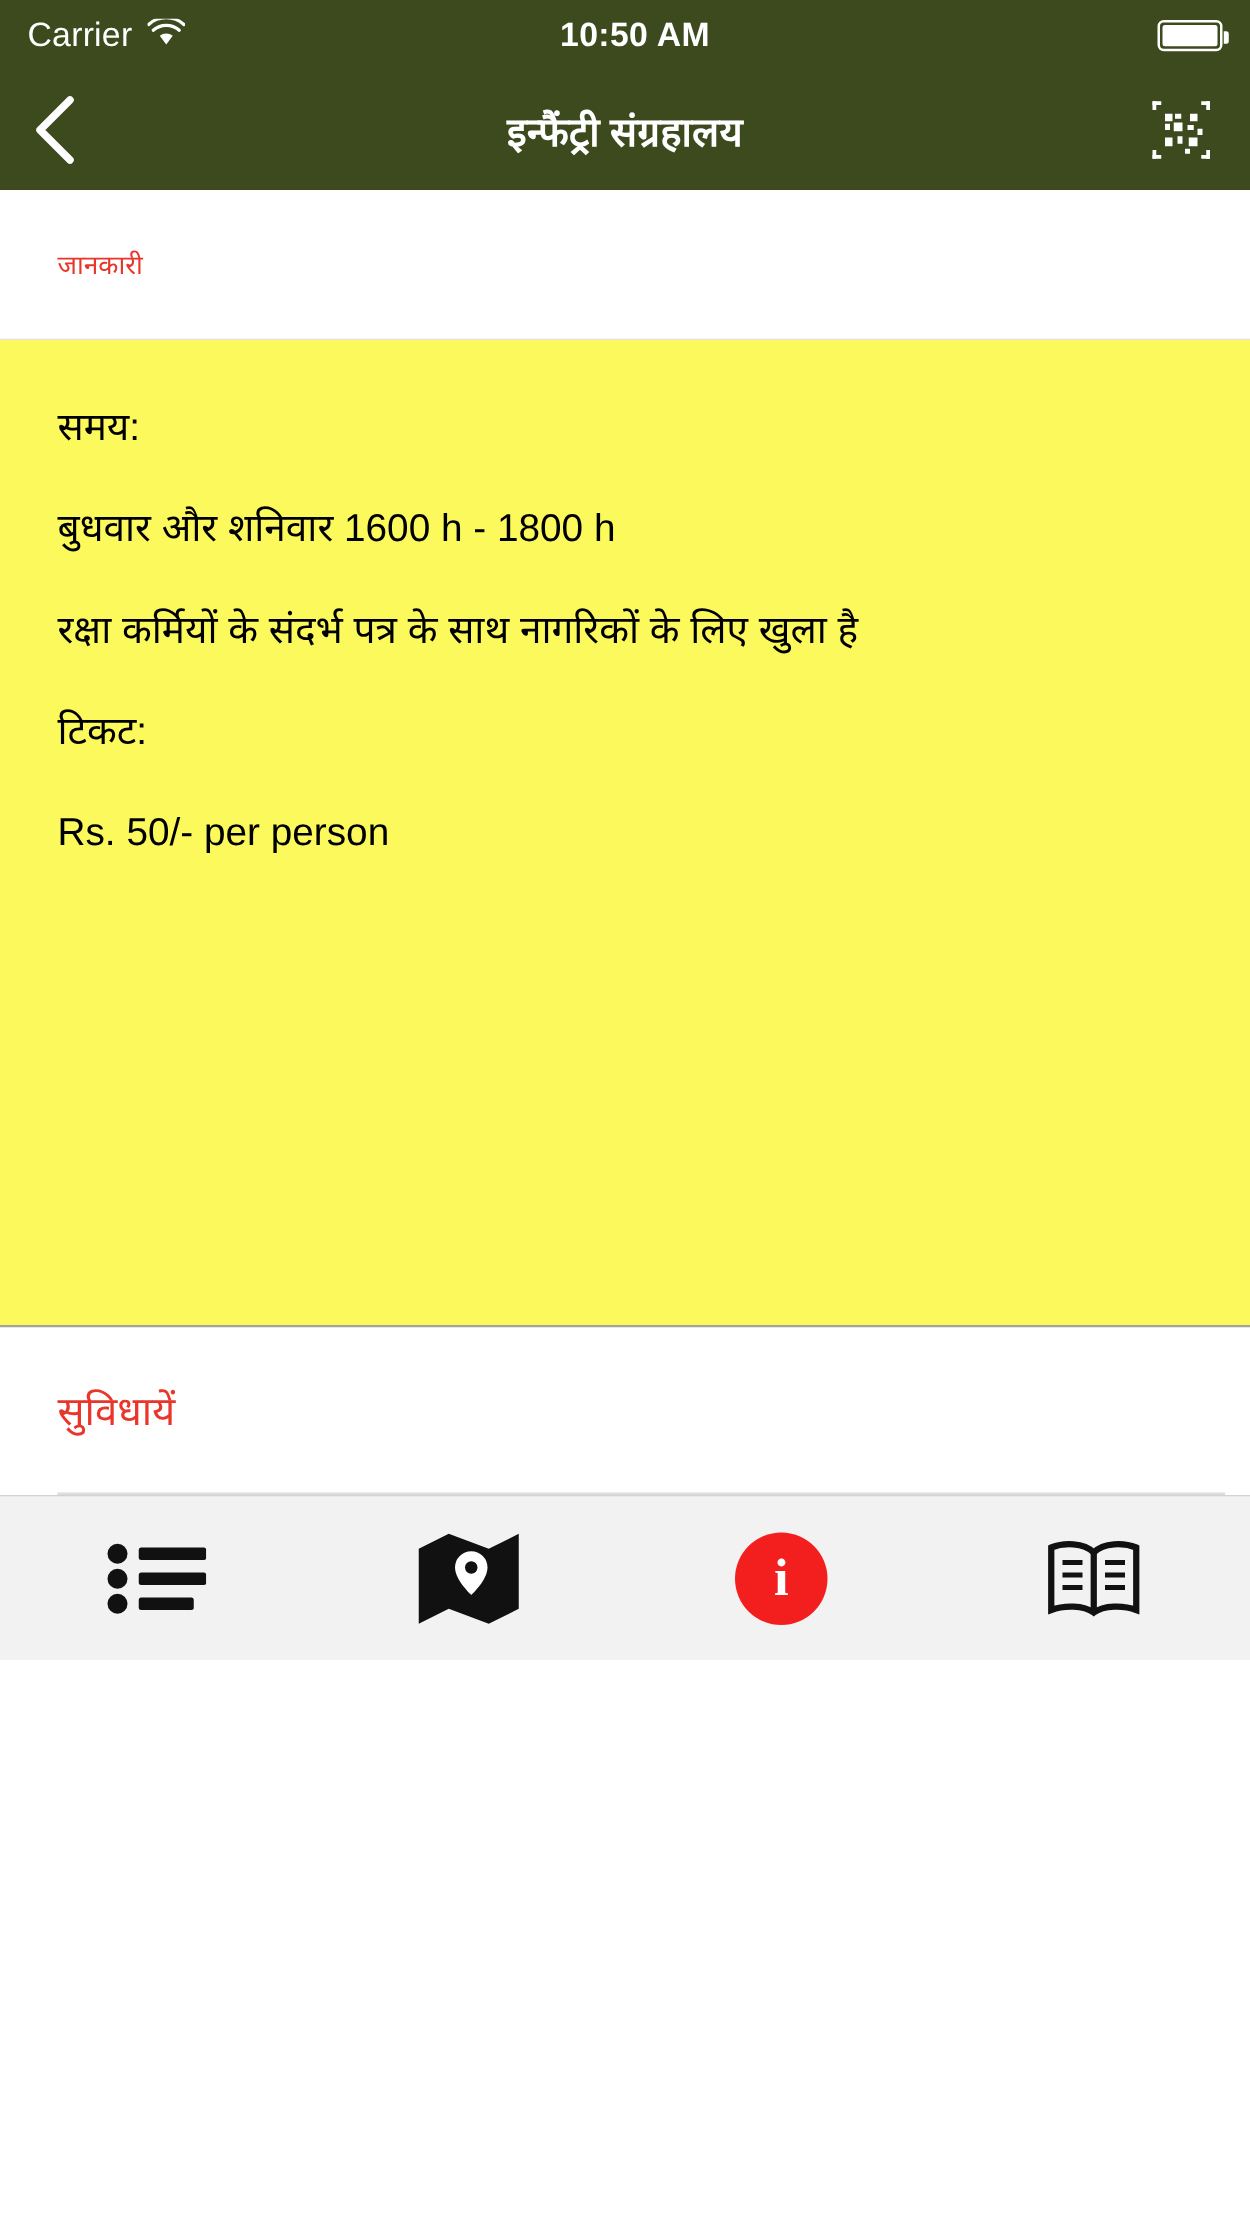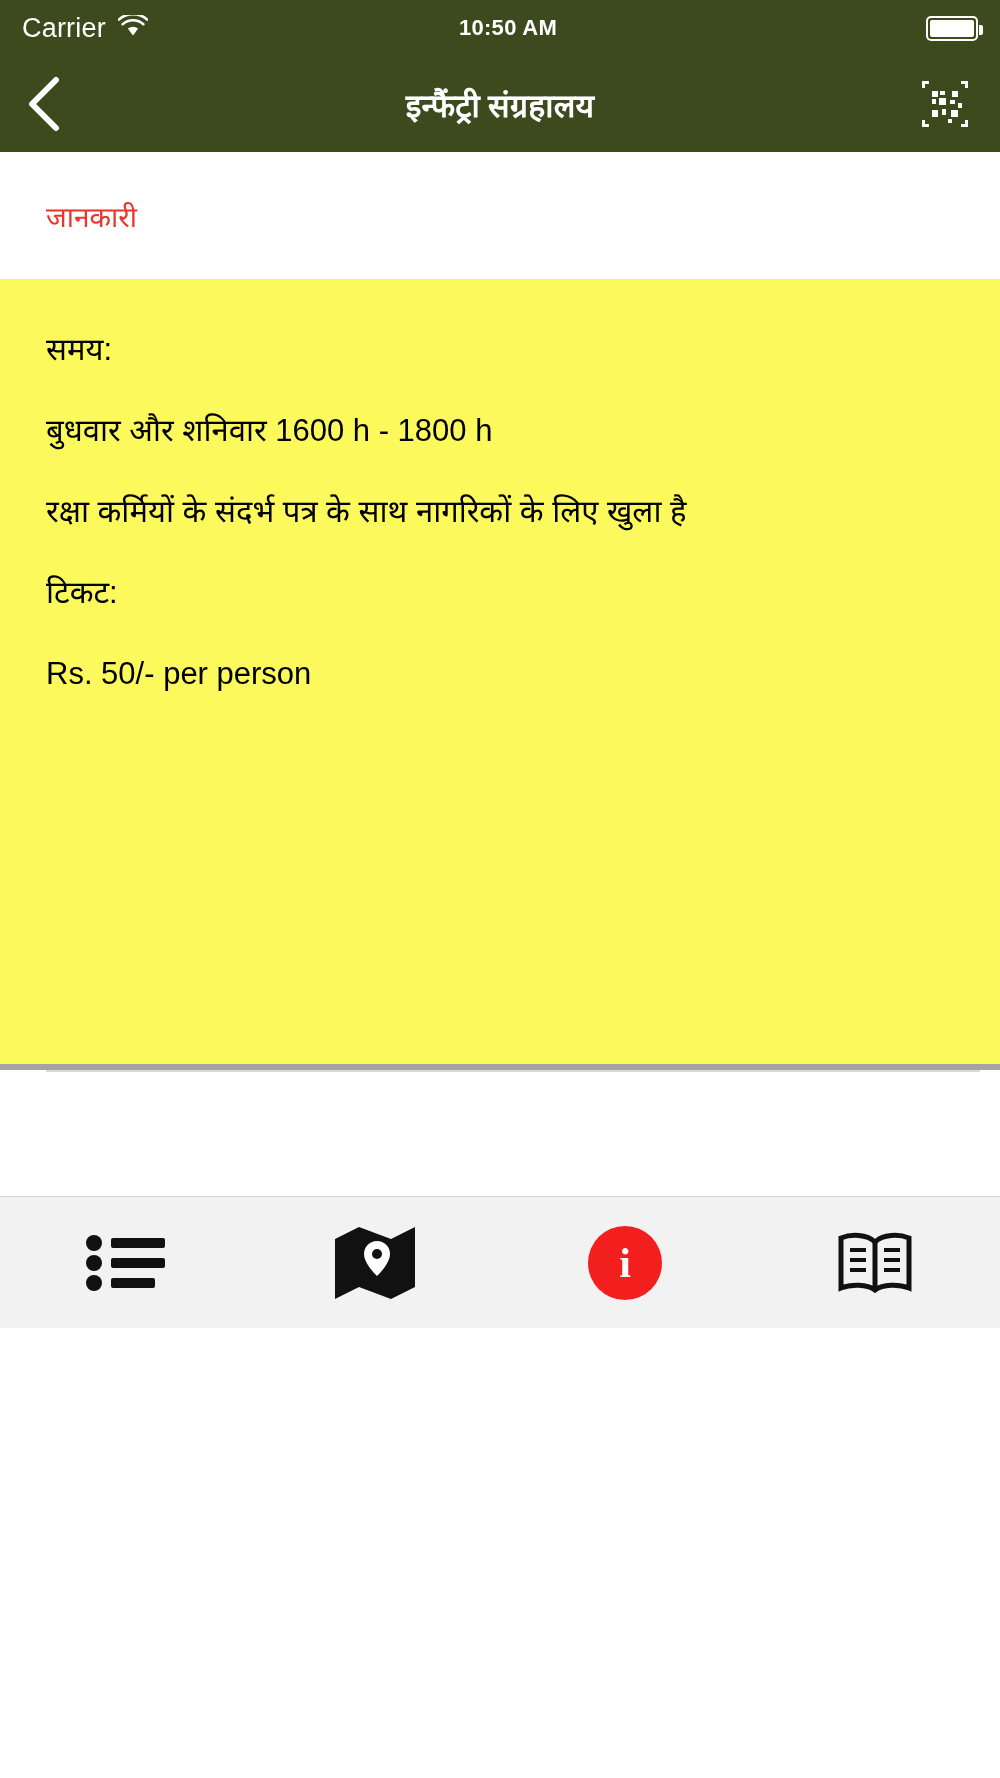--- a/index.html
+++ b/index.html
@@ -38,21 +38,21 @@
   }
   .carrier-label {
     font-size: 27px;
     letter-spacing: 0.2px;
   }
   .wifi-icon { display: block; }
   .status-time {
     position: absolute;
     left: 16px; right: 0;
     text-align: center;
-    font-size: 22px;
+    font-size: 27px;
     font-weight: 700;
     letter-spacing: 0.3px;
     pointer-events: none;
   }
   .status-right {
     margin-left: auto;
     display: flex;
     align-items: center;
   }
   .battery {
@@ -130,28 +130,28 @@
   .section-header {
     height: 128px;
     display: flex;
     align-items: center;
     padding: 0 46px;
     background: #ffffff;
     border-bottom: 1px solid #e2e2e2;
   }
   .section-header .label {
     color: #e8362b;
-    font-size: 28px;
+    font-size: 21px;
     font-weight: 400;
   }
 
   .info-panel {
     background: #fbf95b;
     padding: 46px 46px 60px 46px;
-    border-bottom: 6px solid #a3a3a3;
+    border-bottom: 2px solid #a3a3a3;
     min-height: 790px;
   }
   .info-line {
     font-size: 31px;
     line-height: 1.52;
     color: #000000;
     margin-bottom: 34px;
     font-family: "Liberation Sans", "DejaVu Sans", sans-serif;
   }
   .info-line:last-child { margin-bottom: 11px; }
@@ -274,20 +274,23 @@
     </div>
 
     <div class="info-panel">
       <div class="info-line">समय:</div>
       <div class="info-line">बुधवार और शनिवार  1600 h -  1800 h</div>
       <div class="info-line">रक्षा कर्मियों के संदर्भ पत्र के साथ नागरिकों के लिए खुला है</div>
       <div class="info-line">टिकट:</div>
       <div class="info-line">Rs. 50/- per person</div>
     </div>
 
+    <div class="row-item">
+      <span class="row-label">सुविधायें</span>
+    </div>
     <div class="row-divider"></div>
 
     <div class="row-divider"></div>
 
     <div class="filler"></div>
   </div>
 
   <div class="tab-bar">
 
     <div class="tab-item">

